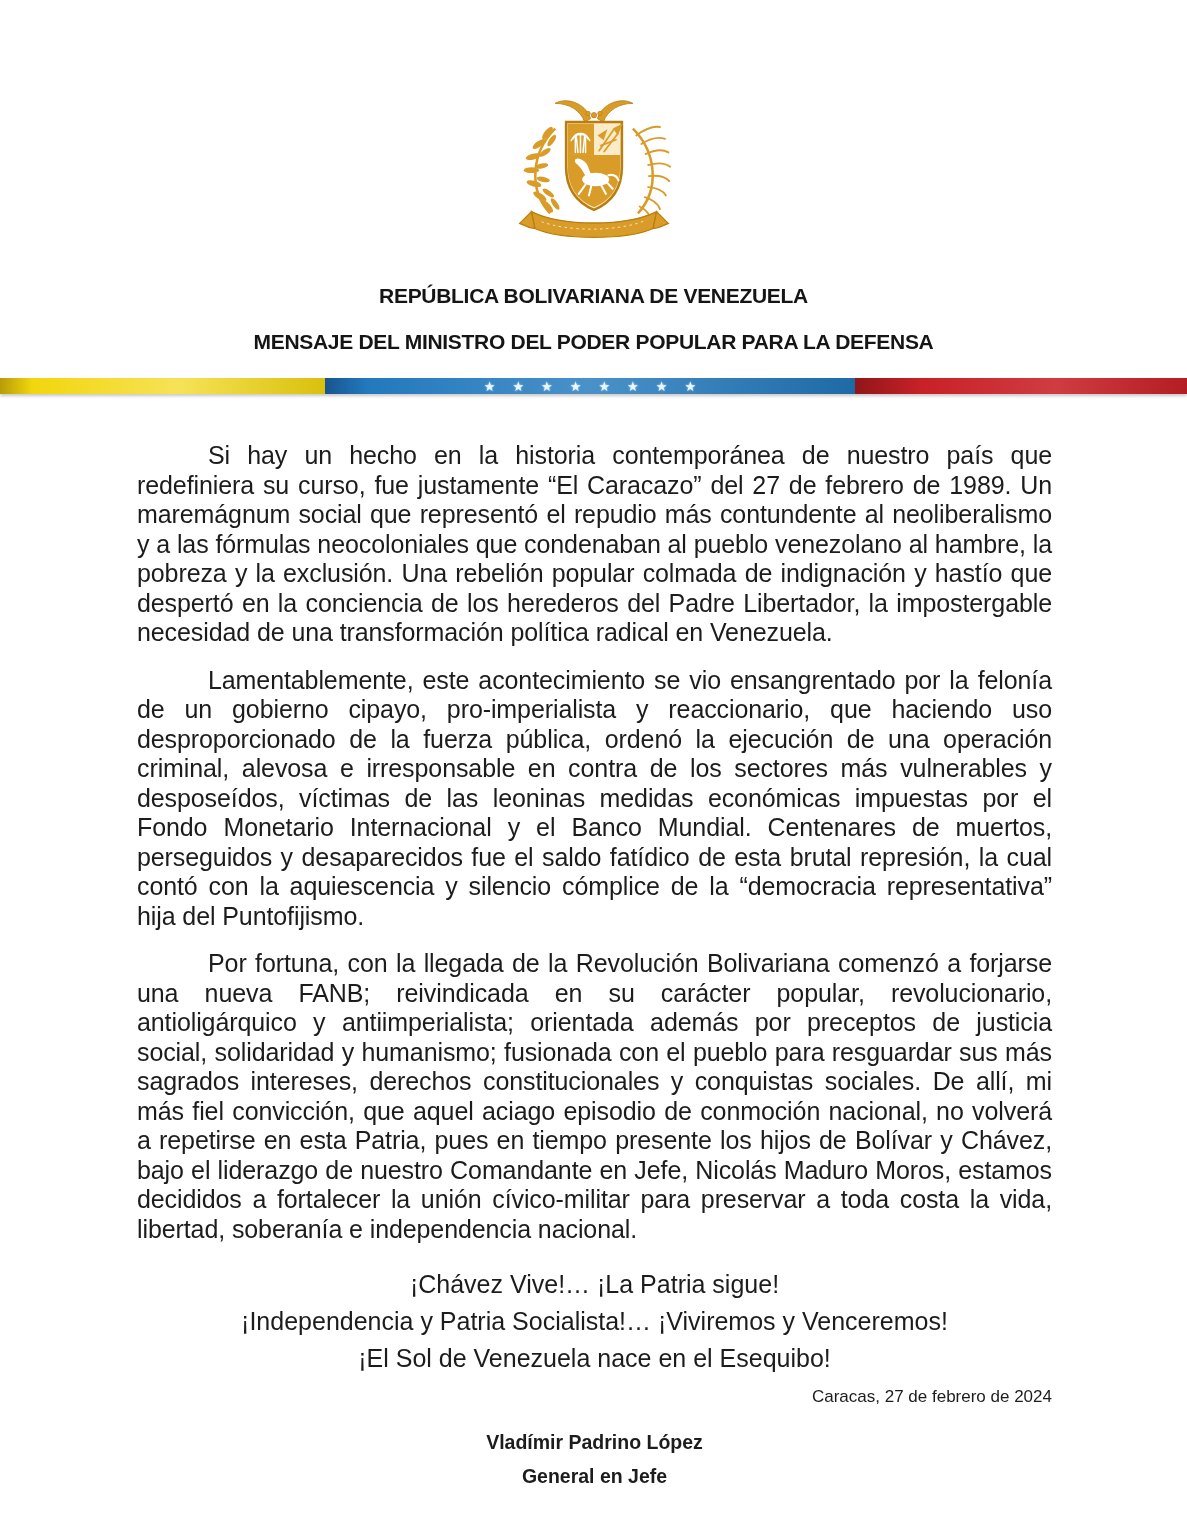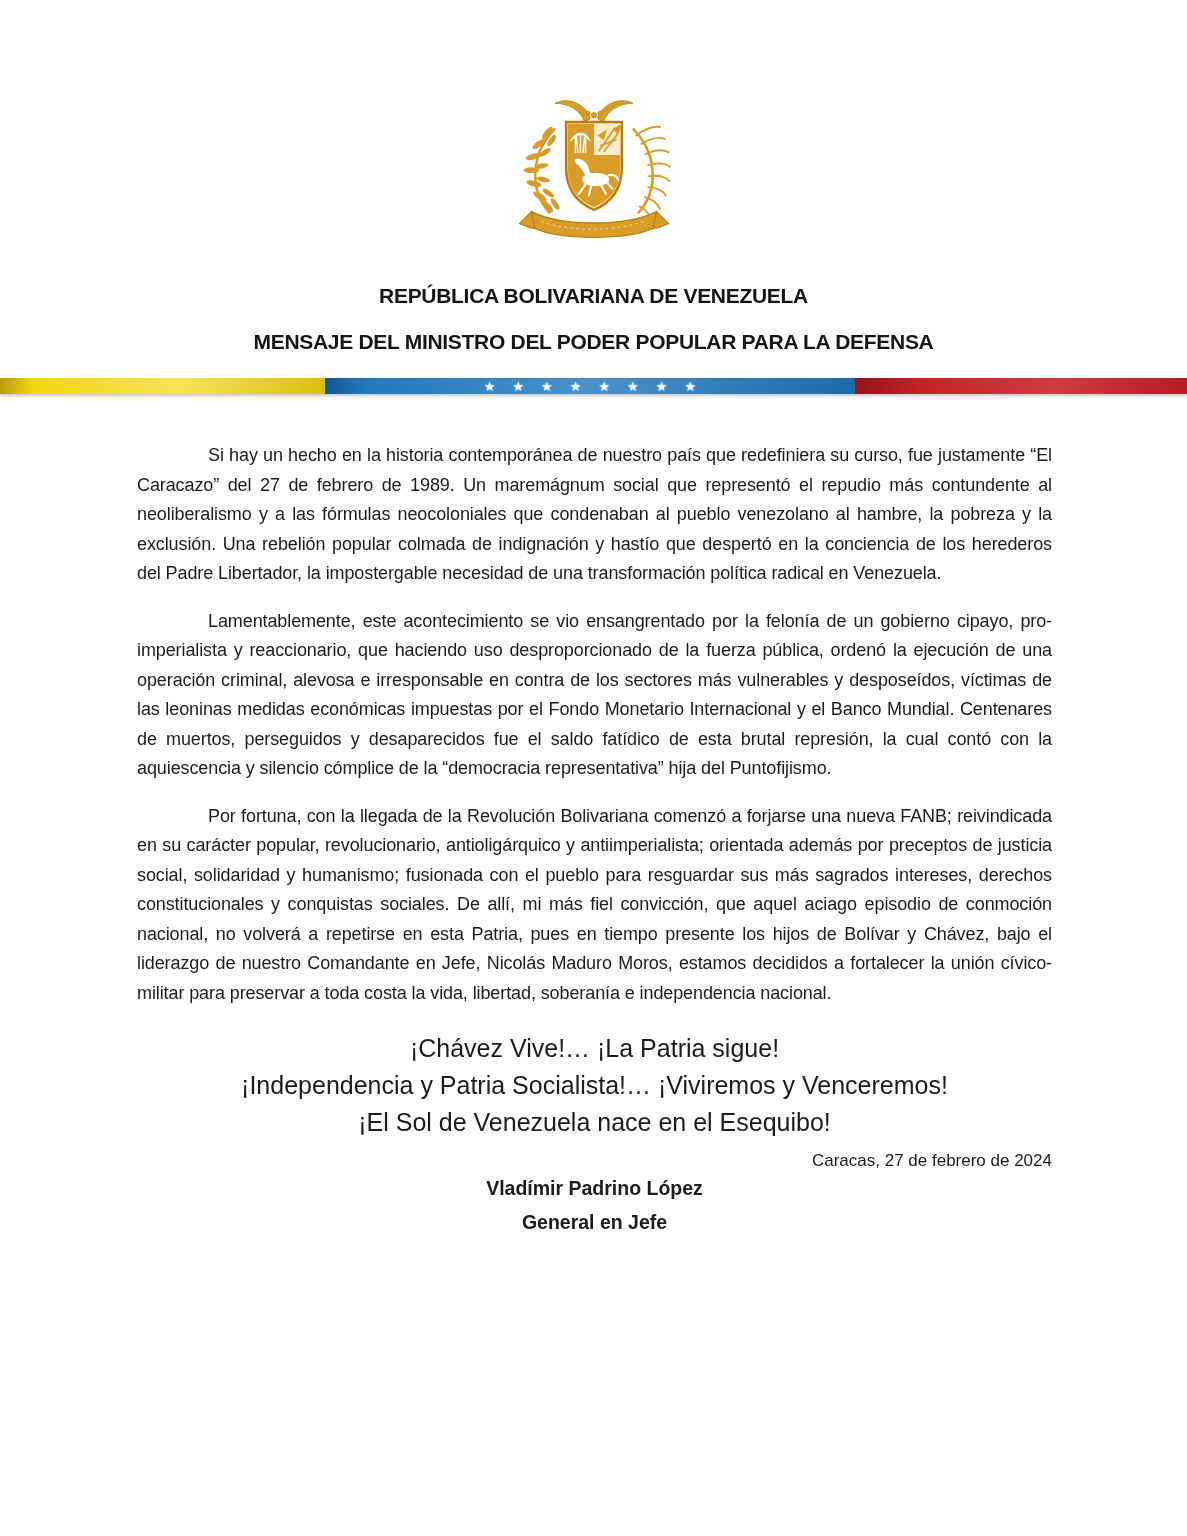--- a/index.html
+++ b/index.html
@@ -41,28 +41,28 @@
   .stars{
     position:absolute;inset:0;
     display:flex;align-items:center;justify-content:center;
     gap:17px;font-size:13px;line-height:1;
     text-shadow:0 0 2px rgba(255,255,255,0.8);
   }
   
   .content{position:absolute;left:137px;right:135px;top:441px;}
   .para{
     margin:0 0 18px 0;
-    font-size:18px;line-height:29.5px;
+    font-size:25px;line-height:29.5px;
     text-align:justify;text-indent:71px;
     letter-spacing:-0.1px;
   }
   .slogans{margin-top:22px;text-align:center;font-size:25px;line-height:37px;}
   .slogans p{margin:0;}
   .dateline{margin:10px 0 0 0;text-align:right;font-size:17px;}
-  .signature{margin-top:0;text-align:center;font-weight:bold;font-size:19.5px;line-height:34px;}
+  .signature{margin-top:18px;text-align:center;font-weight:bold;font-size:19.5px;line-height:34px;}
   .signature p{margin:0;}
 </style>
 </head>
 <body>
 
 <div class="page">
 
   <div class="emblem">
     <svg viewBox="0 0 220 200" xmlns="http://www.w3.org/2000/svg" aria-hidden="true">
 

